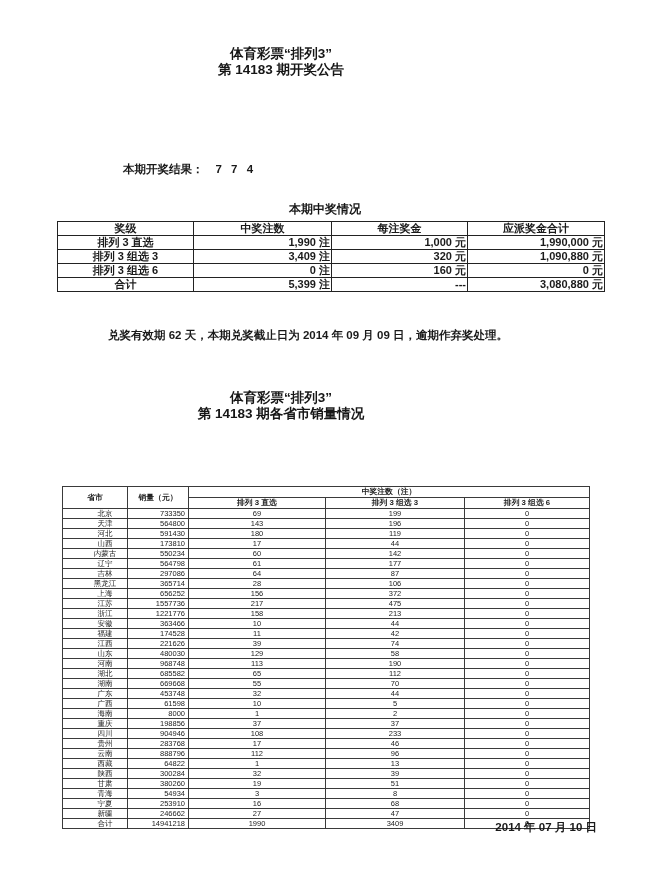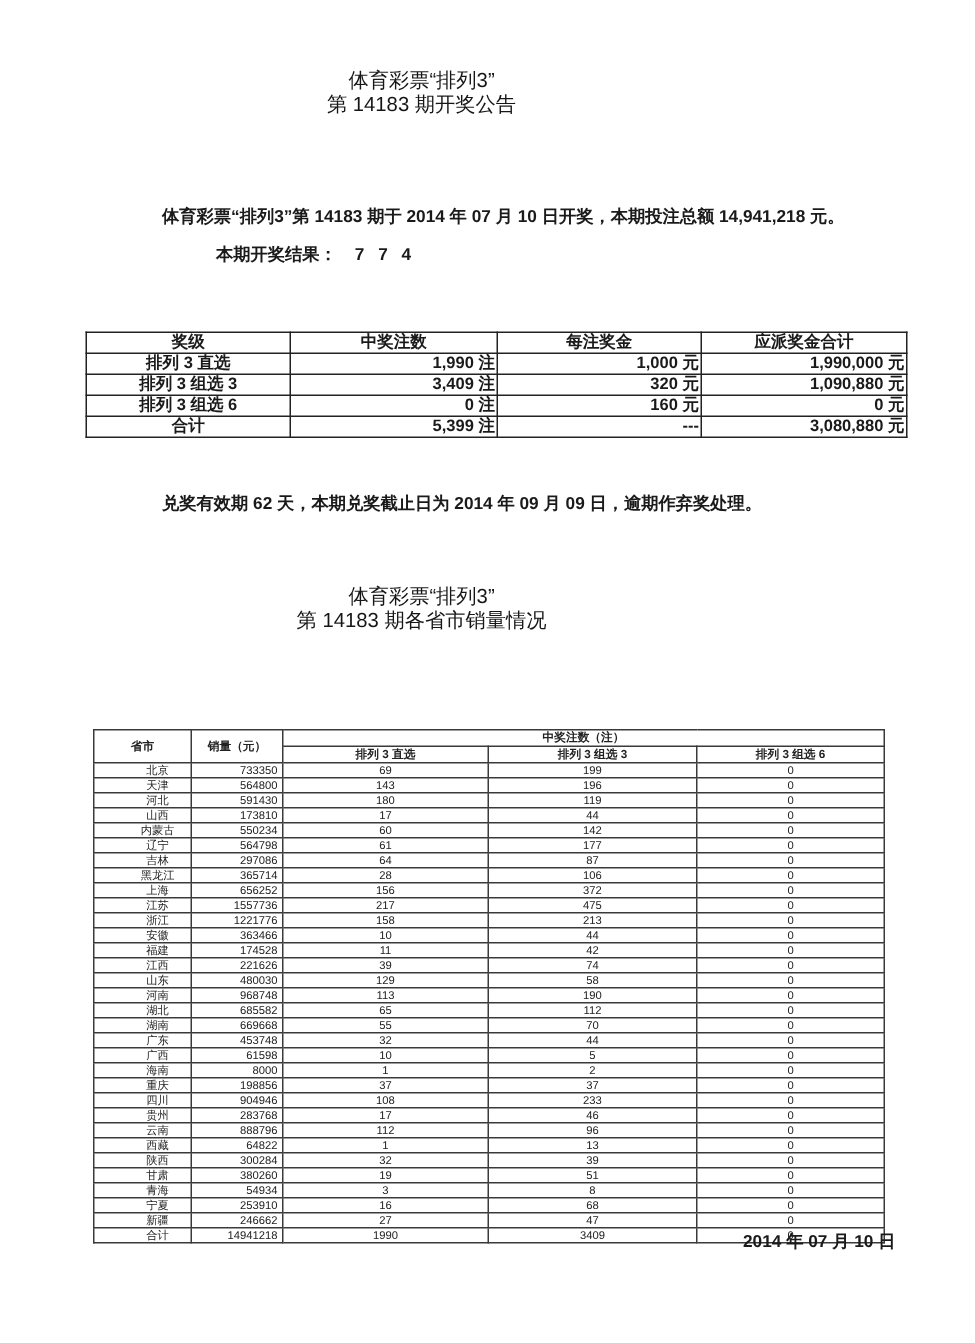--- a/index.html
+++ b/index.html
@@ -7,31 +7,31 @@
   body {
     width:650px; height:895px; position:relative;
     font-family:"Liberation Sans", sans-serif;
     color:#1c1c1c;
   }
   .page { position:absolute; inset:0; width:650px; height:895px; background:#fff; }
 
   
   .doc-title {
     position:absolute; left:0; width:562px; text-align:center;
-    font-size:13.5px; font-weight:normal; line-height:15.5px; color:#161616;
+    font-size:13.5px; font-weight:bold; line-height:15.5px; color:#161616;
   }
   .title1 { top:46px; }
   .title2 { top:390px; }
 
   .intro {
     position:absolute; top:137px; left:108px; width:500px;
     font-size:11.5px; font-weight:bold; white-space:nowrap; color:#1a1a1a;
   }
   .result-line {
-    position:absolute; top:162px; left:144px;
+    position:absolute; top:162px; left:123px;
     font-size:11.5px; font-weight:bold; color:#1a1a1a;
   }
   .result-numbers { margin-left:12px; letter-spacing:3px; }
 
   .prize-title {
     position:absolute; top:201px; left:0; width:650px; text-align:center;
     font-size:12px; font-weight:bold; color:#161616;
   }
 
   table { border-collapse:collapse; table-layout:fixed; }
@@ -89,26 +89,26 @@
 </head>
 <body>
 
 <div class="page">
 
   <div class="doc-title title1">
     <div>体育彩票“排列3”</div>
     <div>第 14183 期开奖公告</div>
   </div>
 
-  <div class="intro">体育彩票“排列3”第 14183 期于 2014 年 07 月 10 日开奖，本期投注总额 14,941,218 元。</div>
 
   <div class="result-line">
     <span>本期开奖结果：</span><span class="result-numbers">7 7 4</span>
   </div>
 
+  <div class="prize-title">本期中奖情况</div>
 
   <table class="prize-table">
     <colgroup>
         <col class="pc0">
         <col class="pc1">
         <col class="pc2">
         <col class="pc3">
       </colgroup>
     <thead>
       <tr>

